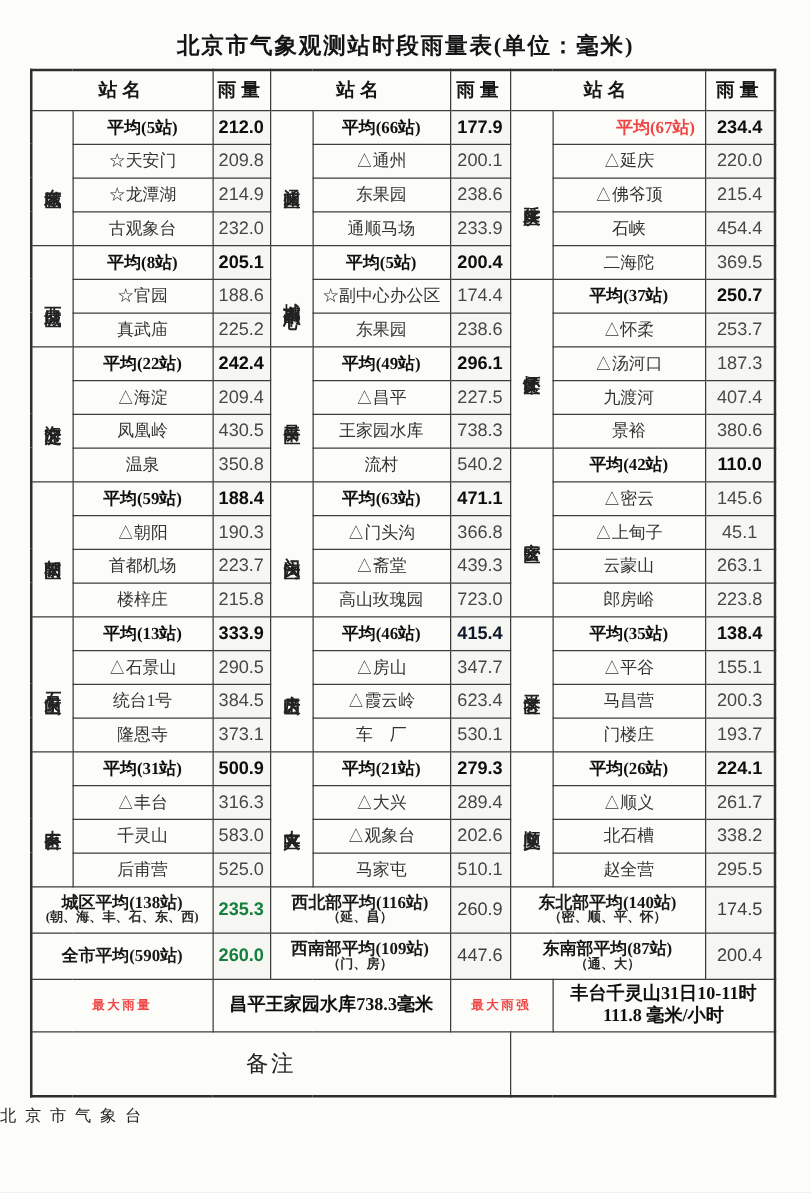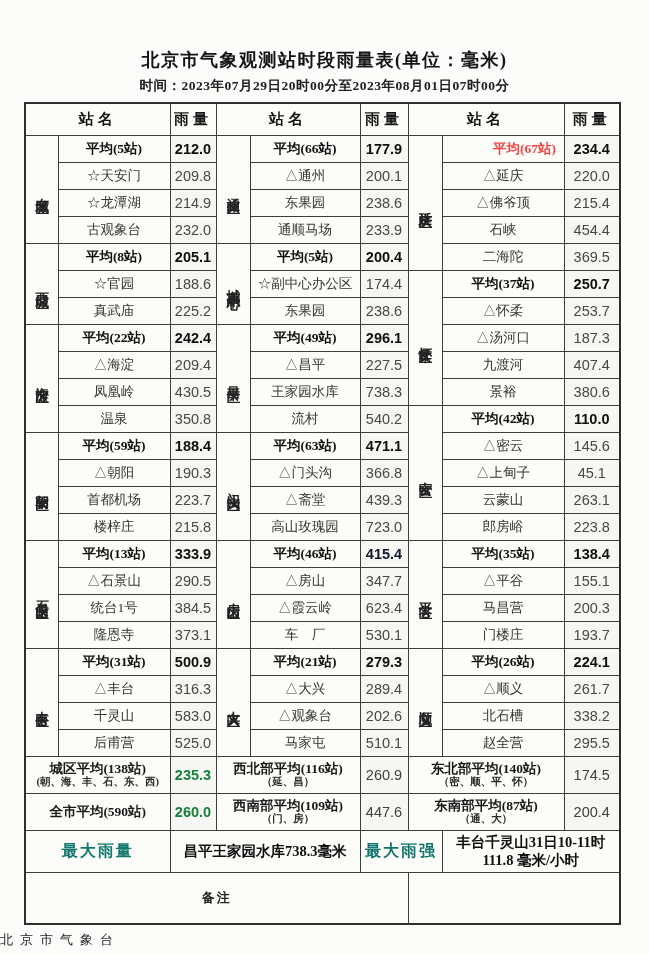--- a/index.html
+++ b/index.html
@@ -4,21 +4,21 @@
 <style>
   html,body{margin:0;padding:0;background:#e8e8e6;}
   .page{
     position:relative;width:649px;height:954px;margin:0 auto;
     background:#fcfcfa;
     font-family:"Liberation Serif", serif;
     color:#1c1c1c;overflow:hidden;
   }
   .title{
     text-align:center;font-size:18px;font-weight:bold;
-    padding-top:24px;letter-spacing:1.5px;color:#141414;margin-top:24px;
+    padding-top:24px;letter-spacing:1.5px;color:#141414;
   }
   .timeline{
     text-align:center;font-size:13.5px;font-weight:bold;
     margin-top:5px;letter-spacing:0.5px;color:#202020;
   }
   table.rain{
     border-collapse:collapse;table-layout:fixed;
     margin:7px 0 0 24px;width:595px;
     border:2px solid #2e2e2e;
     background:#fcfcf9;
@@ -43,39 +43,38 @@
     font-family:"Liberation Sans", sans-serif;font-size:14.5px;color:#474747;
     background:#f6f6f3;
   }
   tr.sumrow{height:37px;}
   tr.sumrow td.slabel{font-weight:bold;font-size:13.5px;color:#181818;line-height:1.15;}
   tr.sumrow td.slabel .sub{display:block;font-weight:bold;font-size:10.5px;color:#2a2a2a;letter-spacing:0;}
   tr.sumrow td.sval{font-family:"Liberation Sans",sans-serif;font-size:14.5px;color:#3f3f3f;background:#f6f6f3;}
   tr.sumrow td.sval.b{font-weight:bold;color:#15803d;}
   tr.maxrow{height:42px;}
   tr.maxrow td{font-weight:bold;}
-  tr.maxrow td.mlabel{font-size:16px;letter-spacing:2px;color:#0f766e;}
+  tr.maxrow td.mlabel{font-size:10px;letter-spacing:2px;color:#ef4444;}
   tr.maxrow td.mval{font-size:14.5px;color:#0f0f0f;line-height:1.25;font-family:"Liberation Serif",serif;}
   tr.remark{height:52px;}
-  tr.remark td.rlabel{font-size:13px;font-weight:bold;letter-spacing:2px;color:#222;}
+  tr.remark td.rlabel{font-size:18px;font-weight:normal;letter-spacing:2px;color:#222;}
   .footnote{
     margin:6px 10px 0 12px;font-size:11px;line-height:1.45;color:#262626;
     padding-left:24px;text-indent:-24px;letter-spacing:0.2px;
   }
   .issuer{
     text-align:left;margin:6px 40px 0 0;font-size:13px;
     letter-spacing:7px;color:#262626;
   }
 </style>
 </head>
 <body>
 
 <div class="page">
   <div class="title">北京市气象观测站时段雨量表(单位：毫米)</div>
-  <div class="timeline">时间：2023年07月29日20时00分至2023年08月01日07时00分</div>
 
   <table class="rain">
     <colgroup>
       <col style="width:33px">
         <col style="width:112px">
         <col style="width:46px">
       <col style="width:34px">
         <col style="width:110px">
         <col style="width:48px">
       <col style="width:34px">

